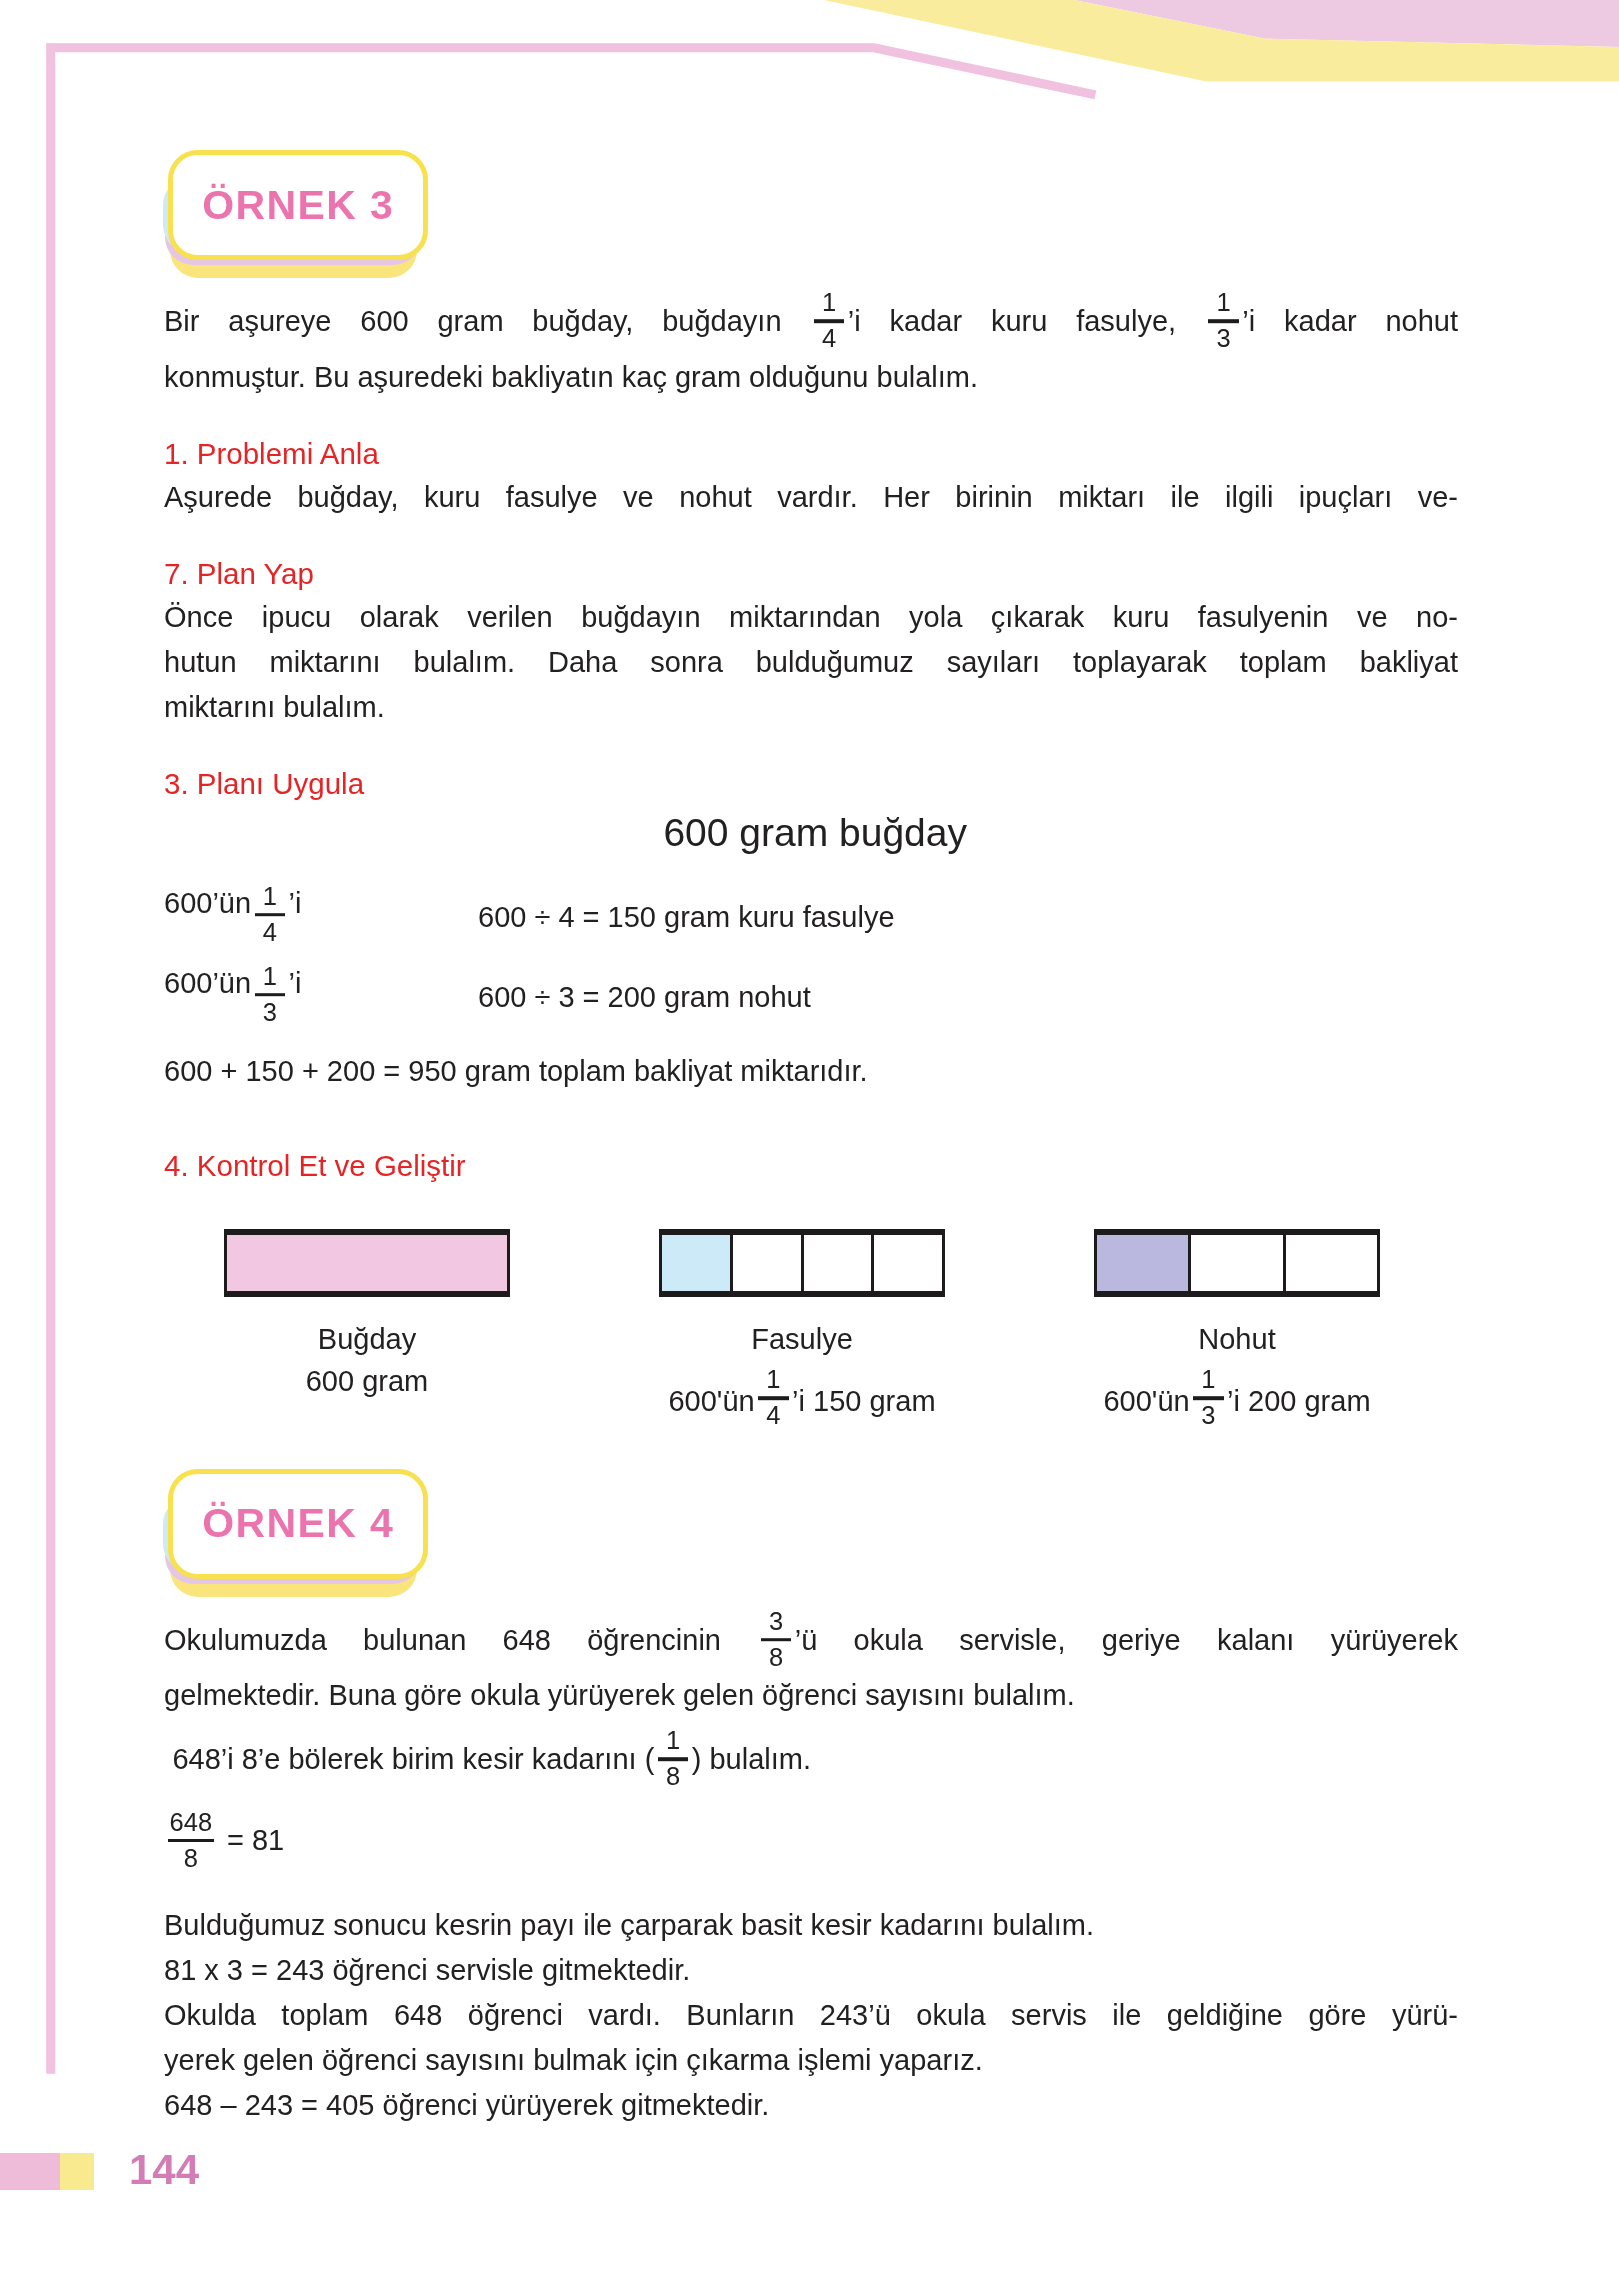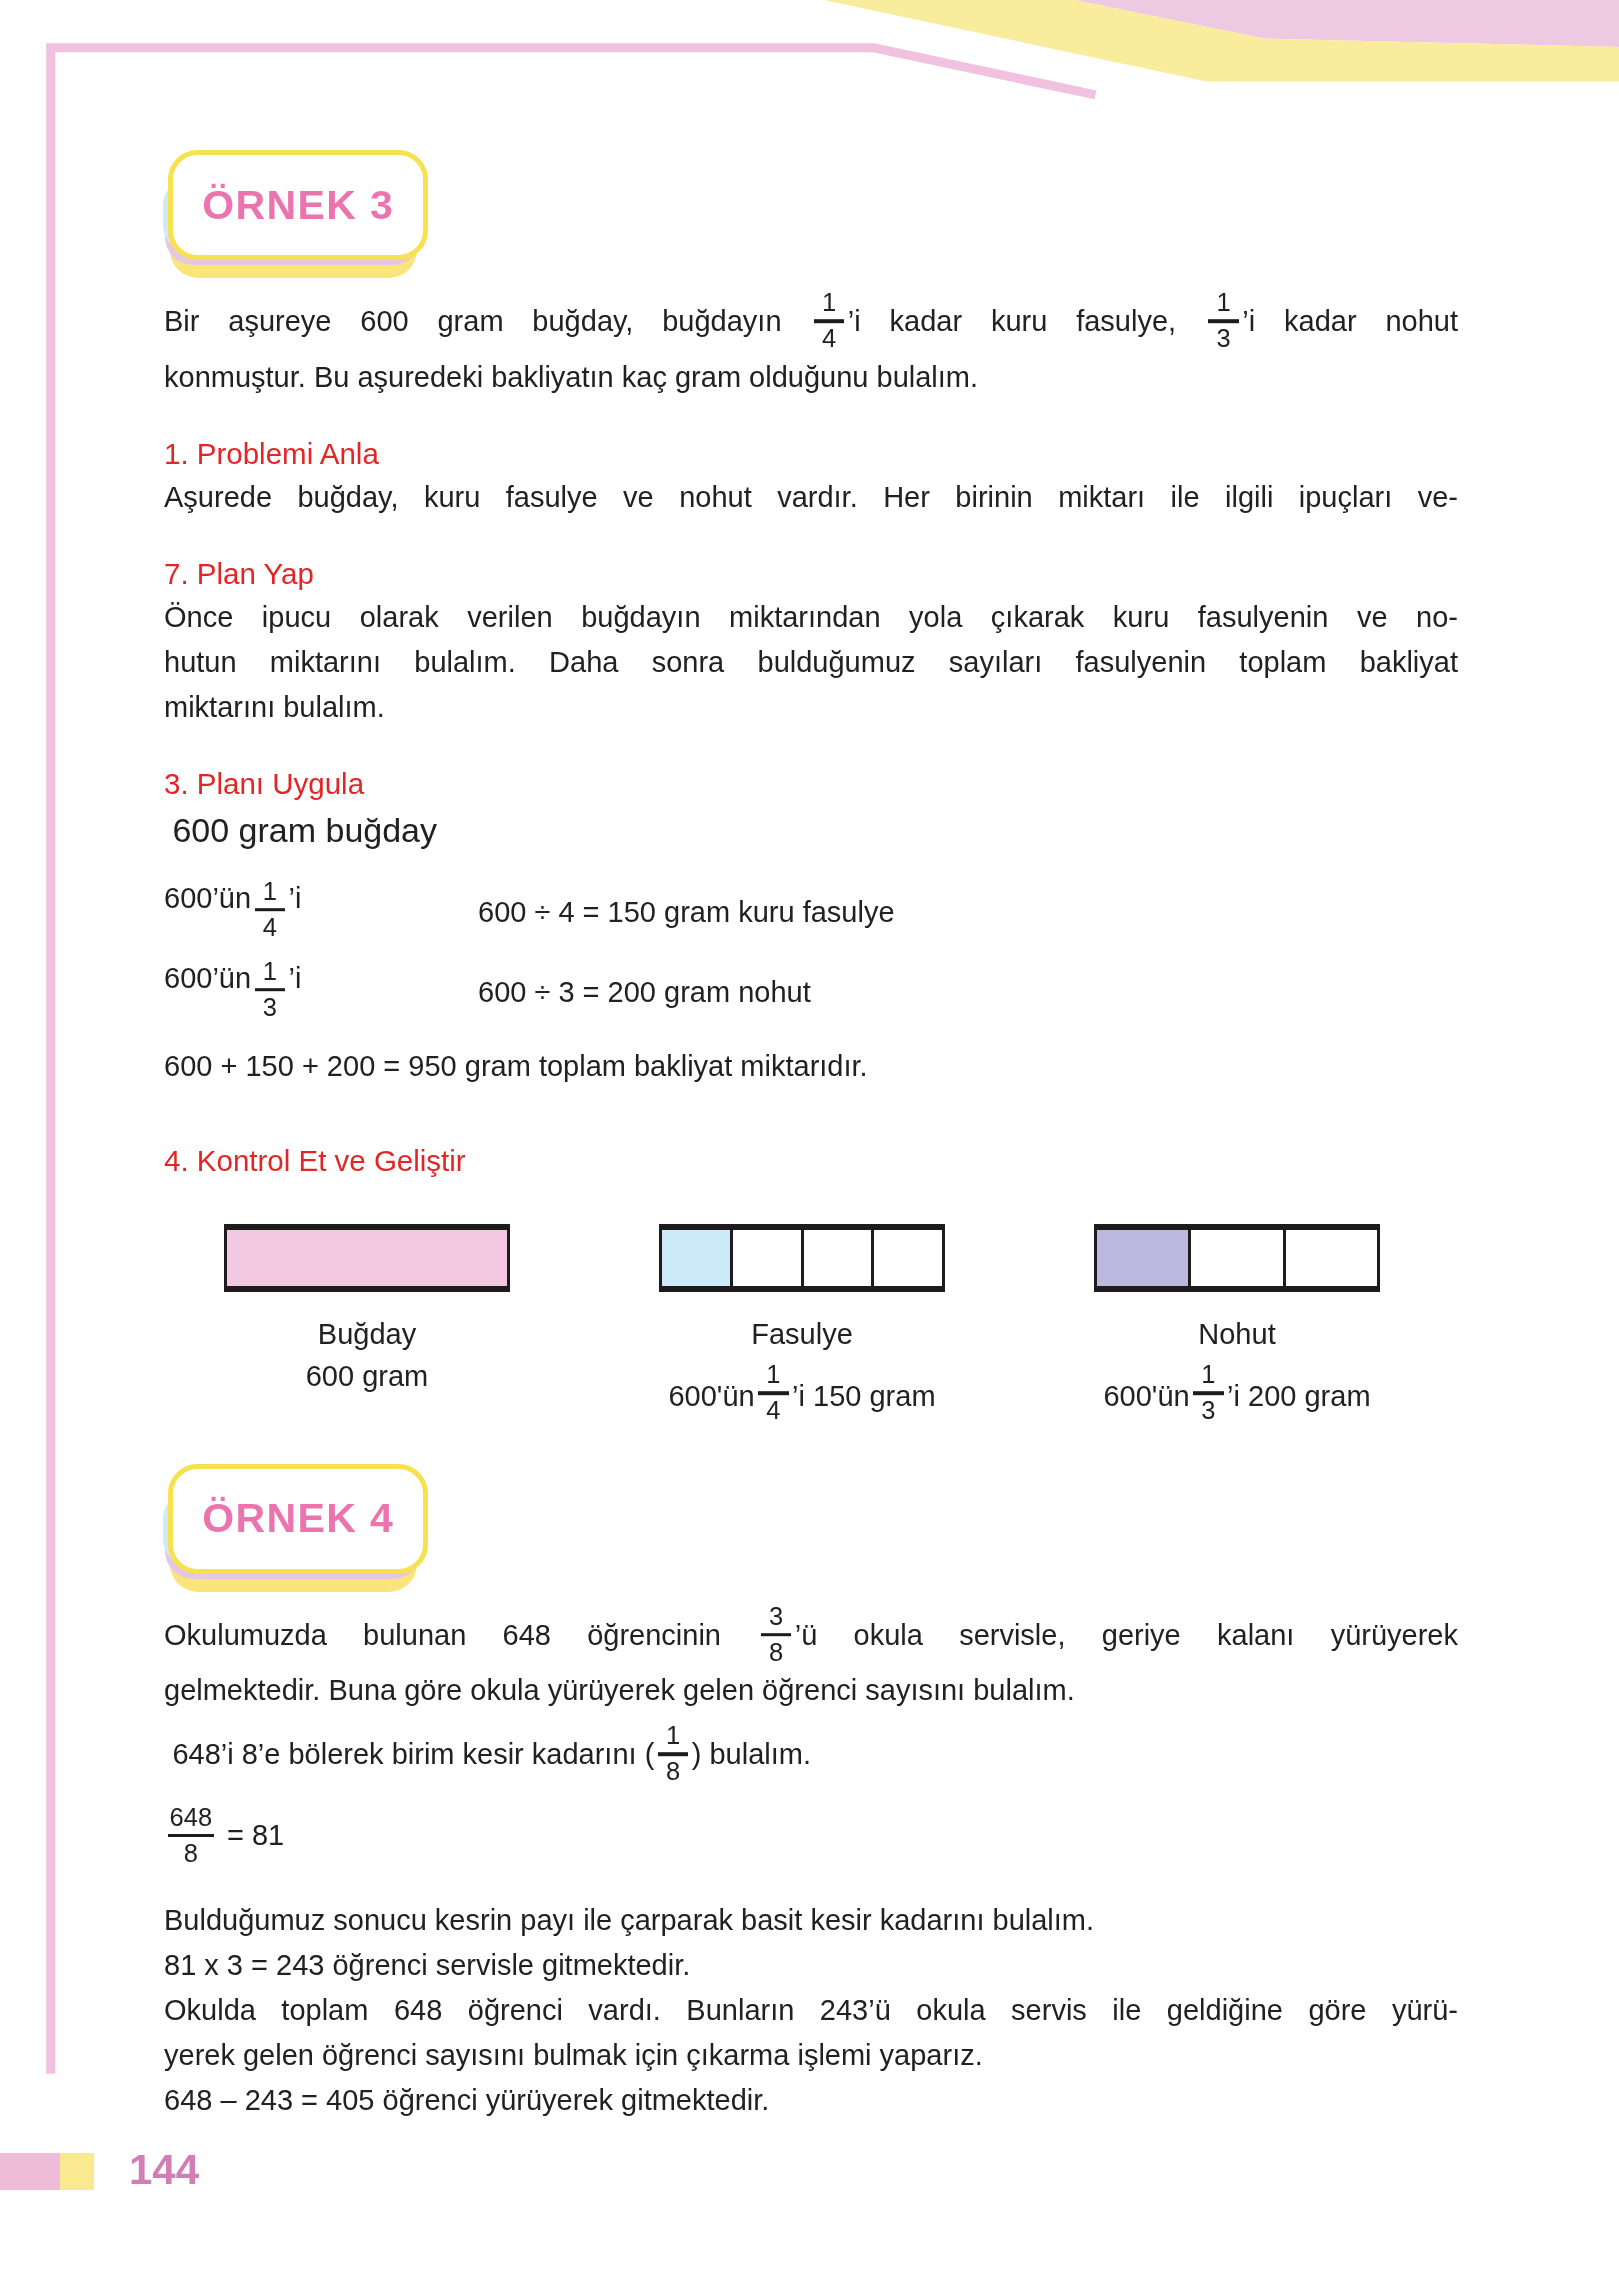--- a/index.html
+++ b/index.html
@@ -27,21 +27,21 @@
   }
   .badge .face span {
     font-size:41px; font-weight:bold; color:#ec74ae; letter-spacing:1.4px;
   }
 
   
   .para { font-size:29px; line-height:45px; }
   .jline { display:block; text-align:justify; text-align-last:justify; }
   .nline { display:block; }
   .sec-title { font-size:29.5px; color:#e52525; }
-  .lead { font-size:34px; }
+  .lead { font-size:39px;text-align:center; }
 
   
   .frac {
     display:inline-flex; flex-direction:column; align-items:center;
     vertical-align:middle; line-height:1; margin:0 3.5px; transform:translateY(-2.8px);
   }
   .frac .fn { font-size:0.88em; padding:0 2.1px 3.5px 2.1px; }
   .frac .fbar { align-self:stretch; min-width:1.05em; height:3.5px; background:#1d1b1c; }
   .frac .fd { font-size:0.88em; padding:3.5px 2.1px 0 2.1px; }
   .bigfrac { font-size:29px; display:flex; align-items:center; }
@@ -127,21 +127,21 @@
     </div>
 
     <div class="sec-title mt-sec">1. Problemi Anla</div>
     <div class="para mt-body">
       <span class="jline">Aşurede buğday, kuru fasulye ve nohut vardır. Her birinin miktarı ile ilgili ipuçları ve-</span>
     </div>
 
     <div class="sec-title mt-sec">7. Plan Yap</div>
     <div class="para mt-body">
       <span class="jline">Önce ipucu olarak verilen buğdayın miktarından yola çıkarak kuru fasulyenin ve no-</span>
-      <span class="jline">hutun miktarını bulalım. Daha sonra bulduğumuz sayıları fasulyenin toplam bakliyat</span>
+      <span class="jline">hutun miktarını bulalım. Daha sonra bulduğumuz sayıları toplayarak toplam bakliyat</span>
       <span class="nline">miktarını bulalım.</span>
     </div>
 
     <div class="sec-title mt-sec">3. Planı Uygula</div>
     <div class="lead mt-lead indent">600 gram buğday</div>
 
     <div class="mrow mt-row1">
       <span class="mleft">
         <span>600’ün </span>
           <span class="frac">

